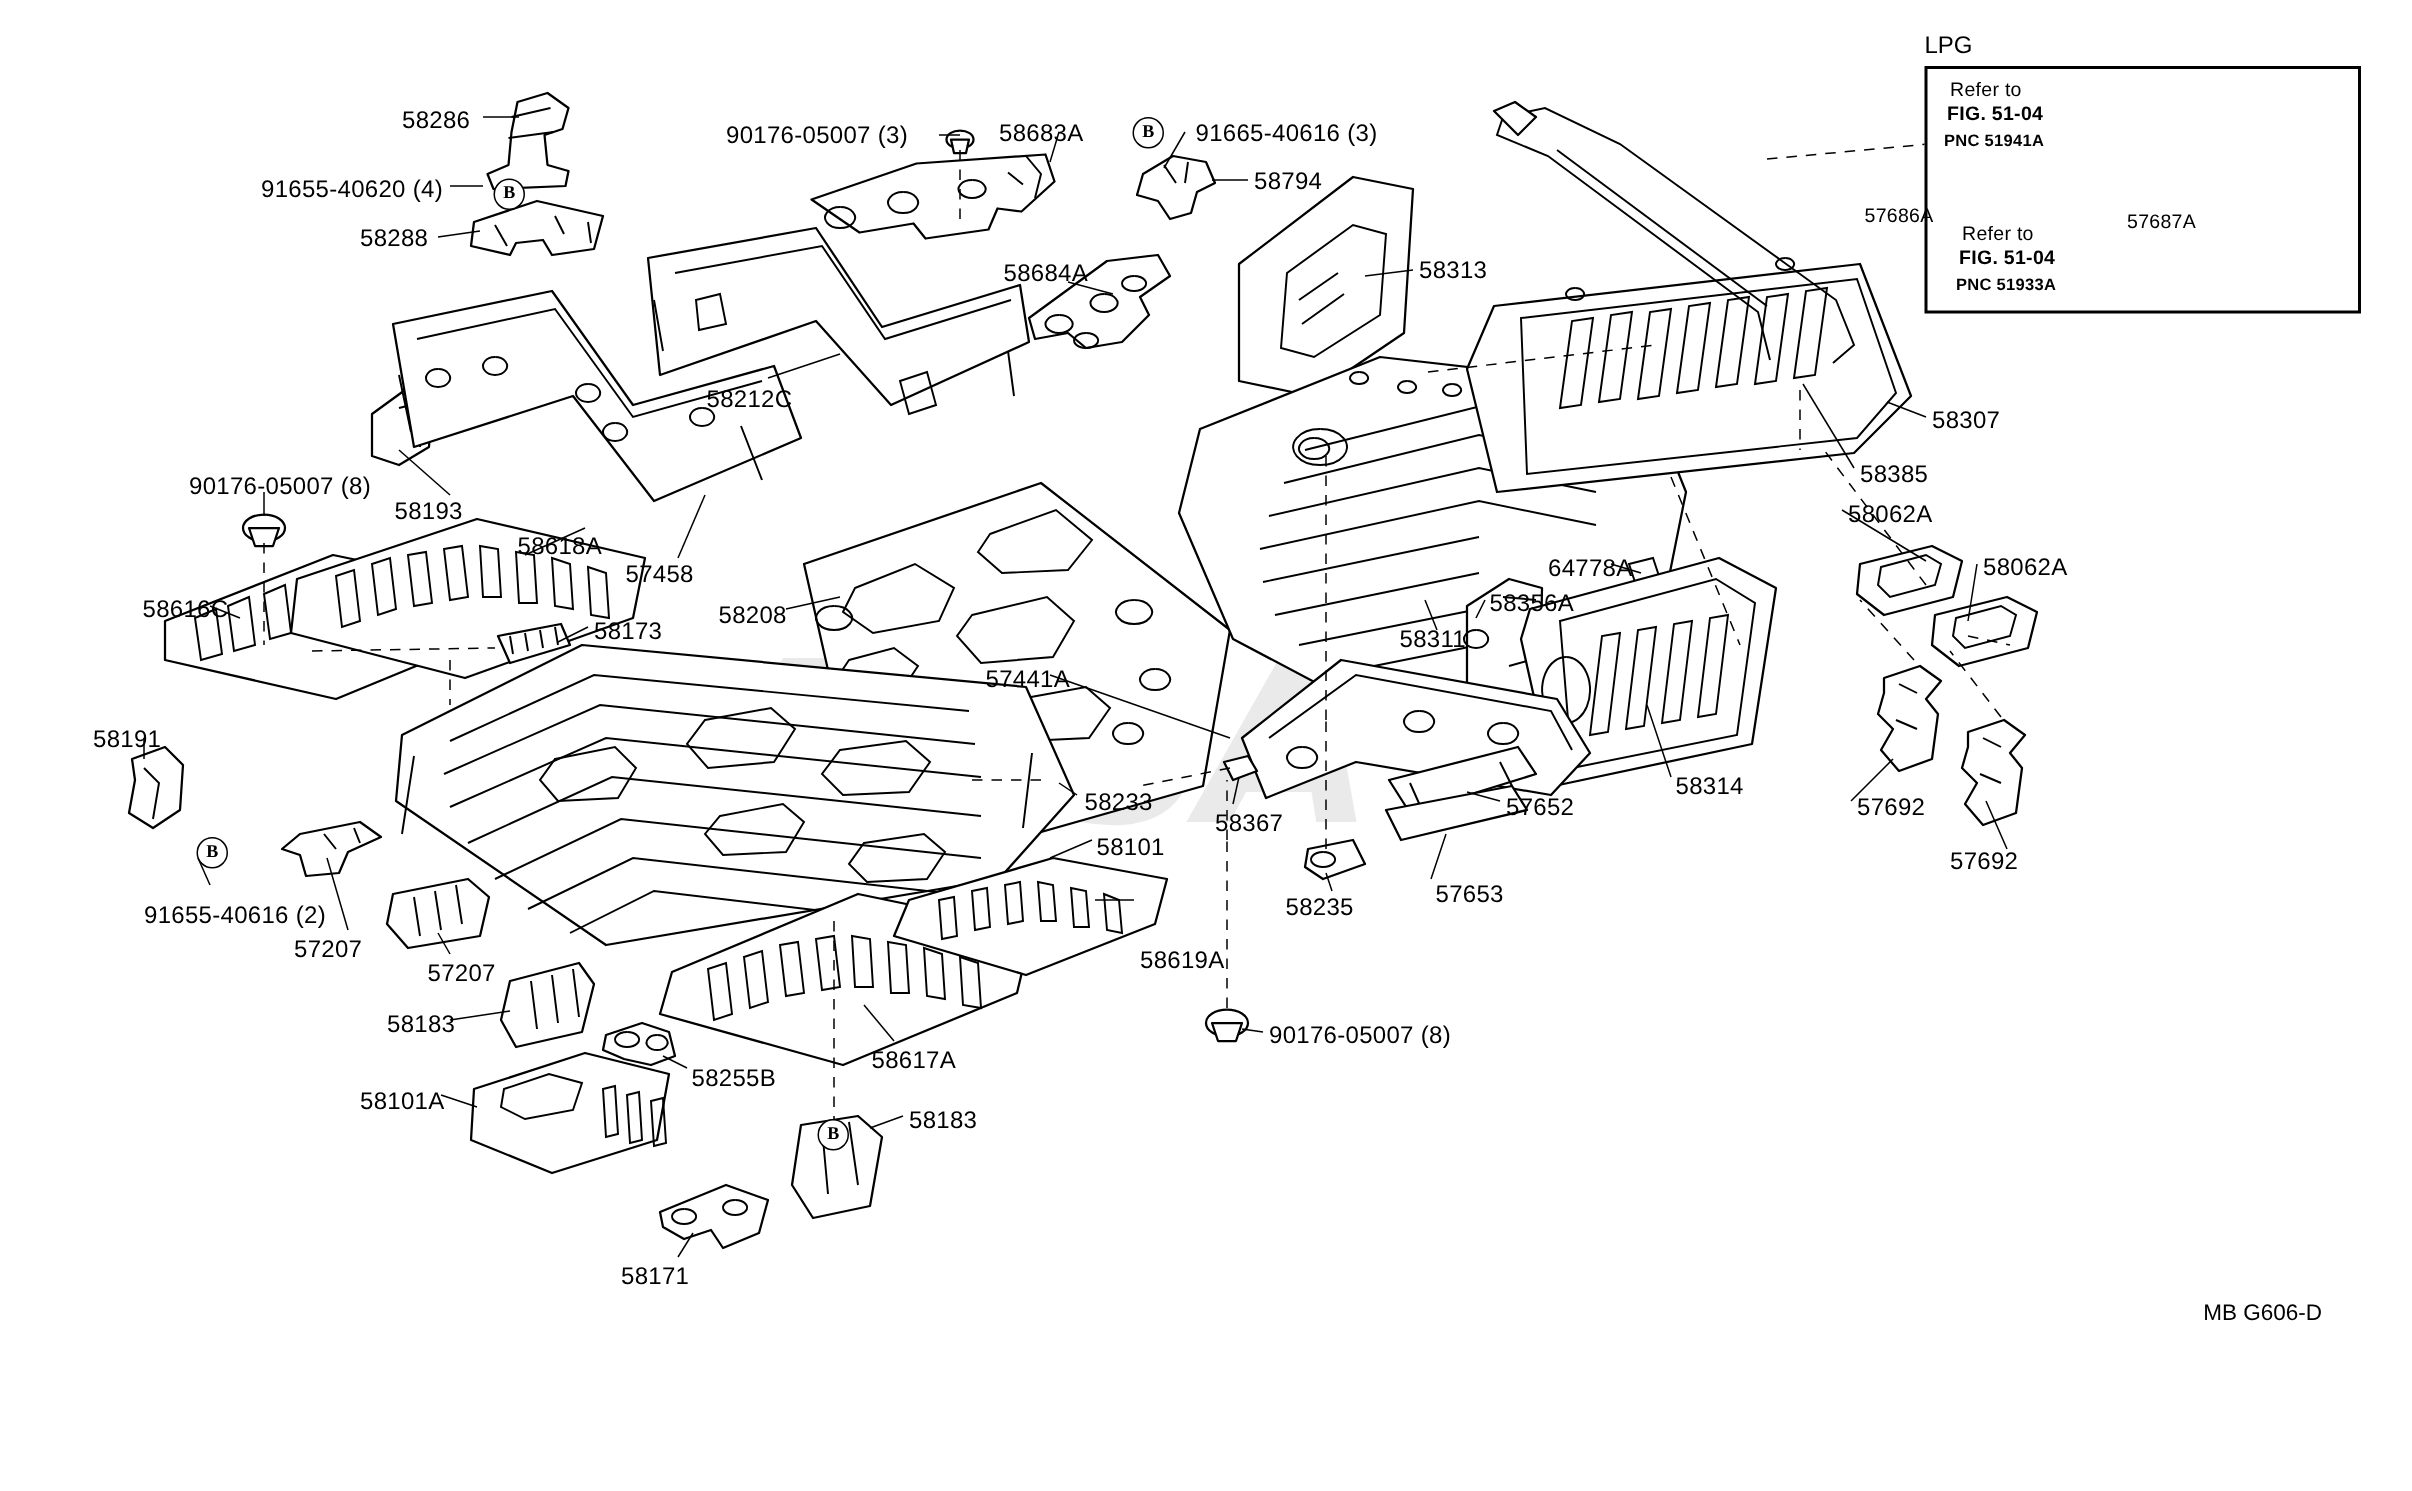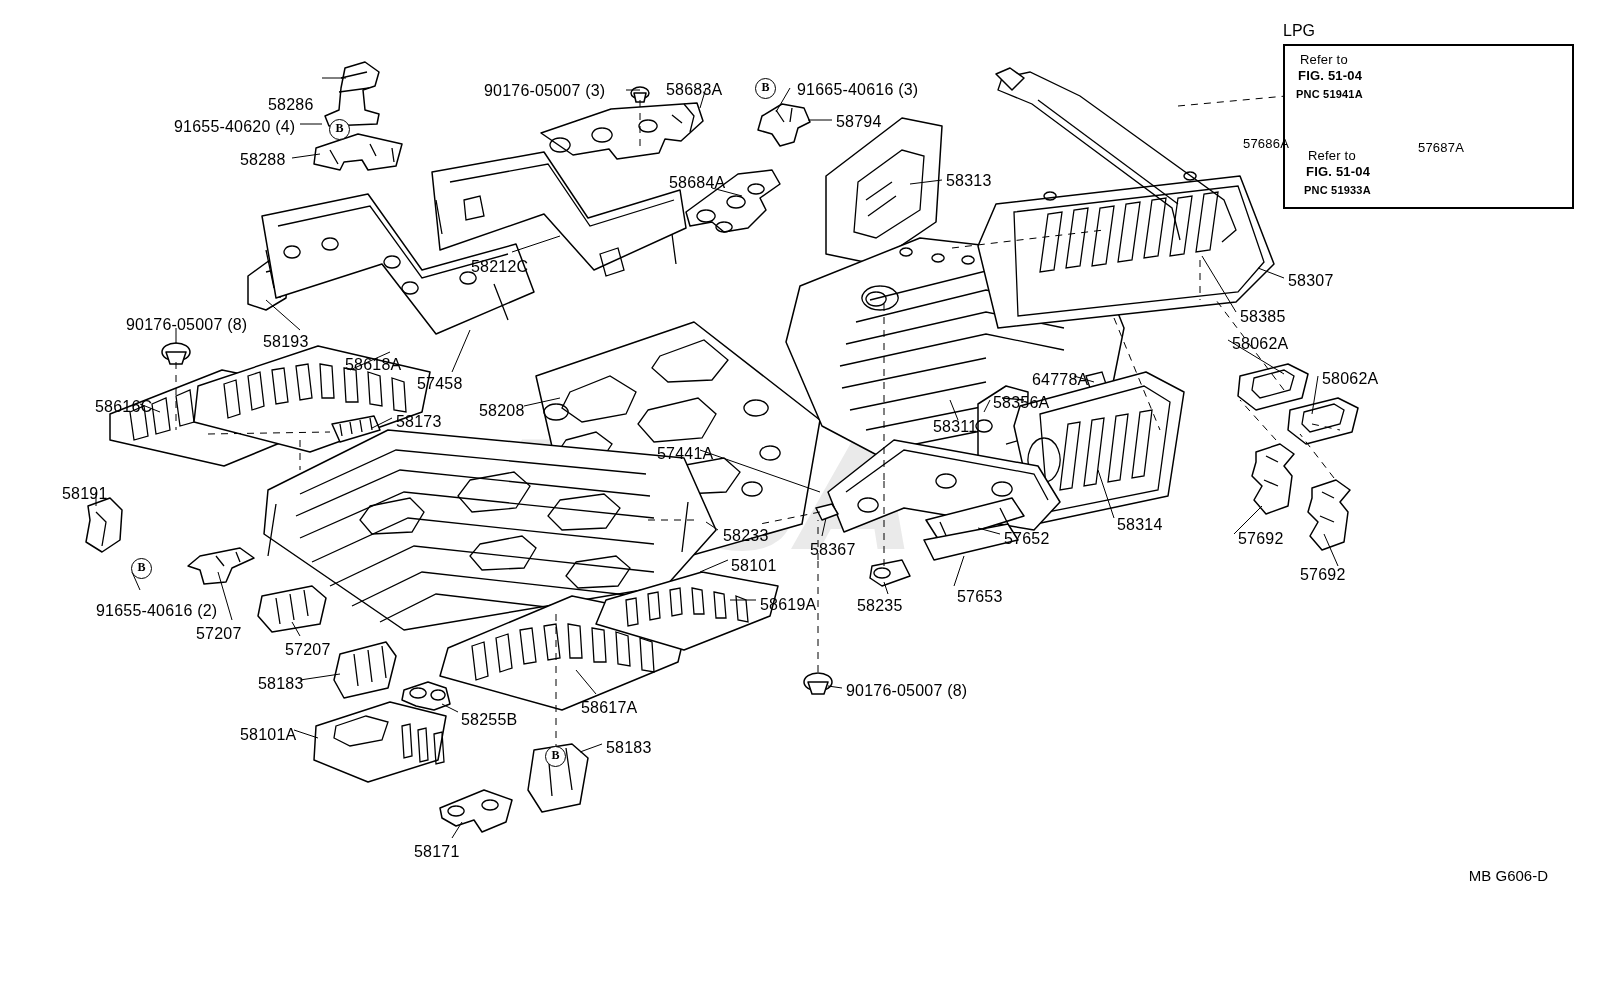--- a/index.html
+++ b/index.html
@@ -426,21 +426,21 @@
   <div class="lbl sm" style="left:1308px; top:148px;">Refer to</div>
   <div class="lbl sm b" style="left:1306px; top:164px;">FIG. 51-04</div>
   <div class="lbl xs b" style="left:1304px; top:184px;">PNC 51933A</div>
   <div class="lbl sm" style="left:1418px; top:140px;">57687A</div>
 
   <div class="bmark" style="left:329px; top:119px;">B</div>
   <div class="bmark" style="left:755px; top:78px;">B</div>
   <div class="bmark" style="left:131px; top:558px;">B</div>
   <div class="bmark" style="left:545px; top:746px;">B</div>
 
-  <div class="lbl" style="left:268px; top:72px;margin-top:24px;">58286</div>
+  <div class="lbl" style="left:268px; top:72px;">58286</div>
   <div class="lbl" style="left:174px; top:118px;">91655-40620 (4)</div>
   <div class="lbl" style="left:240px; top:151px;">58288</div>
   <div class="lbl" style="left:484px; top:82px;">90176-05007 (3)</div>
   <div class="lbl" style="left:666px; top:81px;">58683A</div>
   <div class="lbl" style="left:797px; top:81px;">91665-40616 (3)</div>
   <div class="lbl" style="left:836px; top:113px;">58794</div>
   <div class="lbl" style="left:669px; top:174px;">58684A</div>
   <div class="lbl" style="left:946px; top:172px;">58313</div>
   <div class="lbl" style="left:471px; top:258px;">58212C</div>
   <div class="lbl" style="left:263px; top:333px;">58193</div>
@@ -464,21 +464,21 @@
   <div class="lbl" style="left:1300px; top:566px;">57692</div>
   <div class="lbl" style="left:62px;   top:485px;">58191</div>
   <div class="lbl" style="left:723px;  top:527px;">58233</div>
   <div class="lbl" style="left:810px;  top:541px;text-align:center;">58367</div>
   <div class="lbl" style="left:731px;  top:557px;">58101</div>
   <div class="lbl" style="left:957px;  top:588px;">57653</div>
   <div class="lbl" style="left:857px;  top:597px;">58235</div>
   <div class="lbl" style="left:96px;   top:602px;">91655-40616 (2)</div>
   <div class="lbl" style="left:196px;  top:625px;">57207</div>
   <div class="lbl" style="left:285px;  top:641px;">57207</div>
-  <div class="lbl" style="left:760px;  top:596px;">58619A</div>
+  <div class="lbl" style="left:760px;  top:632px;">58619A</div>
   <div class="lbl" style="left:258px;  top:675px;">58183</div>
   <div class="lbl" style="left:846px;  top:682px;">90176-05007 (8)</div>
   <div class="lbl" style="left:581px;  top:699px;">58617A</div>
   <div class="lbl" style="left:461px;  top:711px;">58255B</div>
   <div class="lbl" style="left:240px;  top:726px;">58101A</div>
   <div class="lbl" style="left:606px;  top:739px;">58183</div>
   <div class="lbl" style="left:414px;  top:843px;">58171</div>
 
   <div id="figcode">MB G606-D</div>
 </div>

